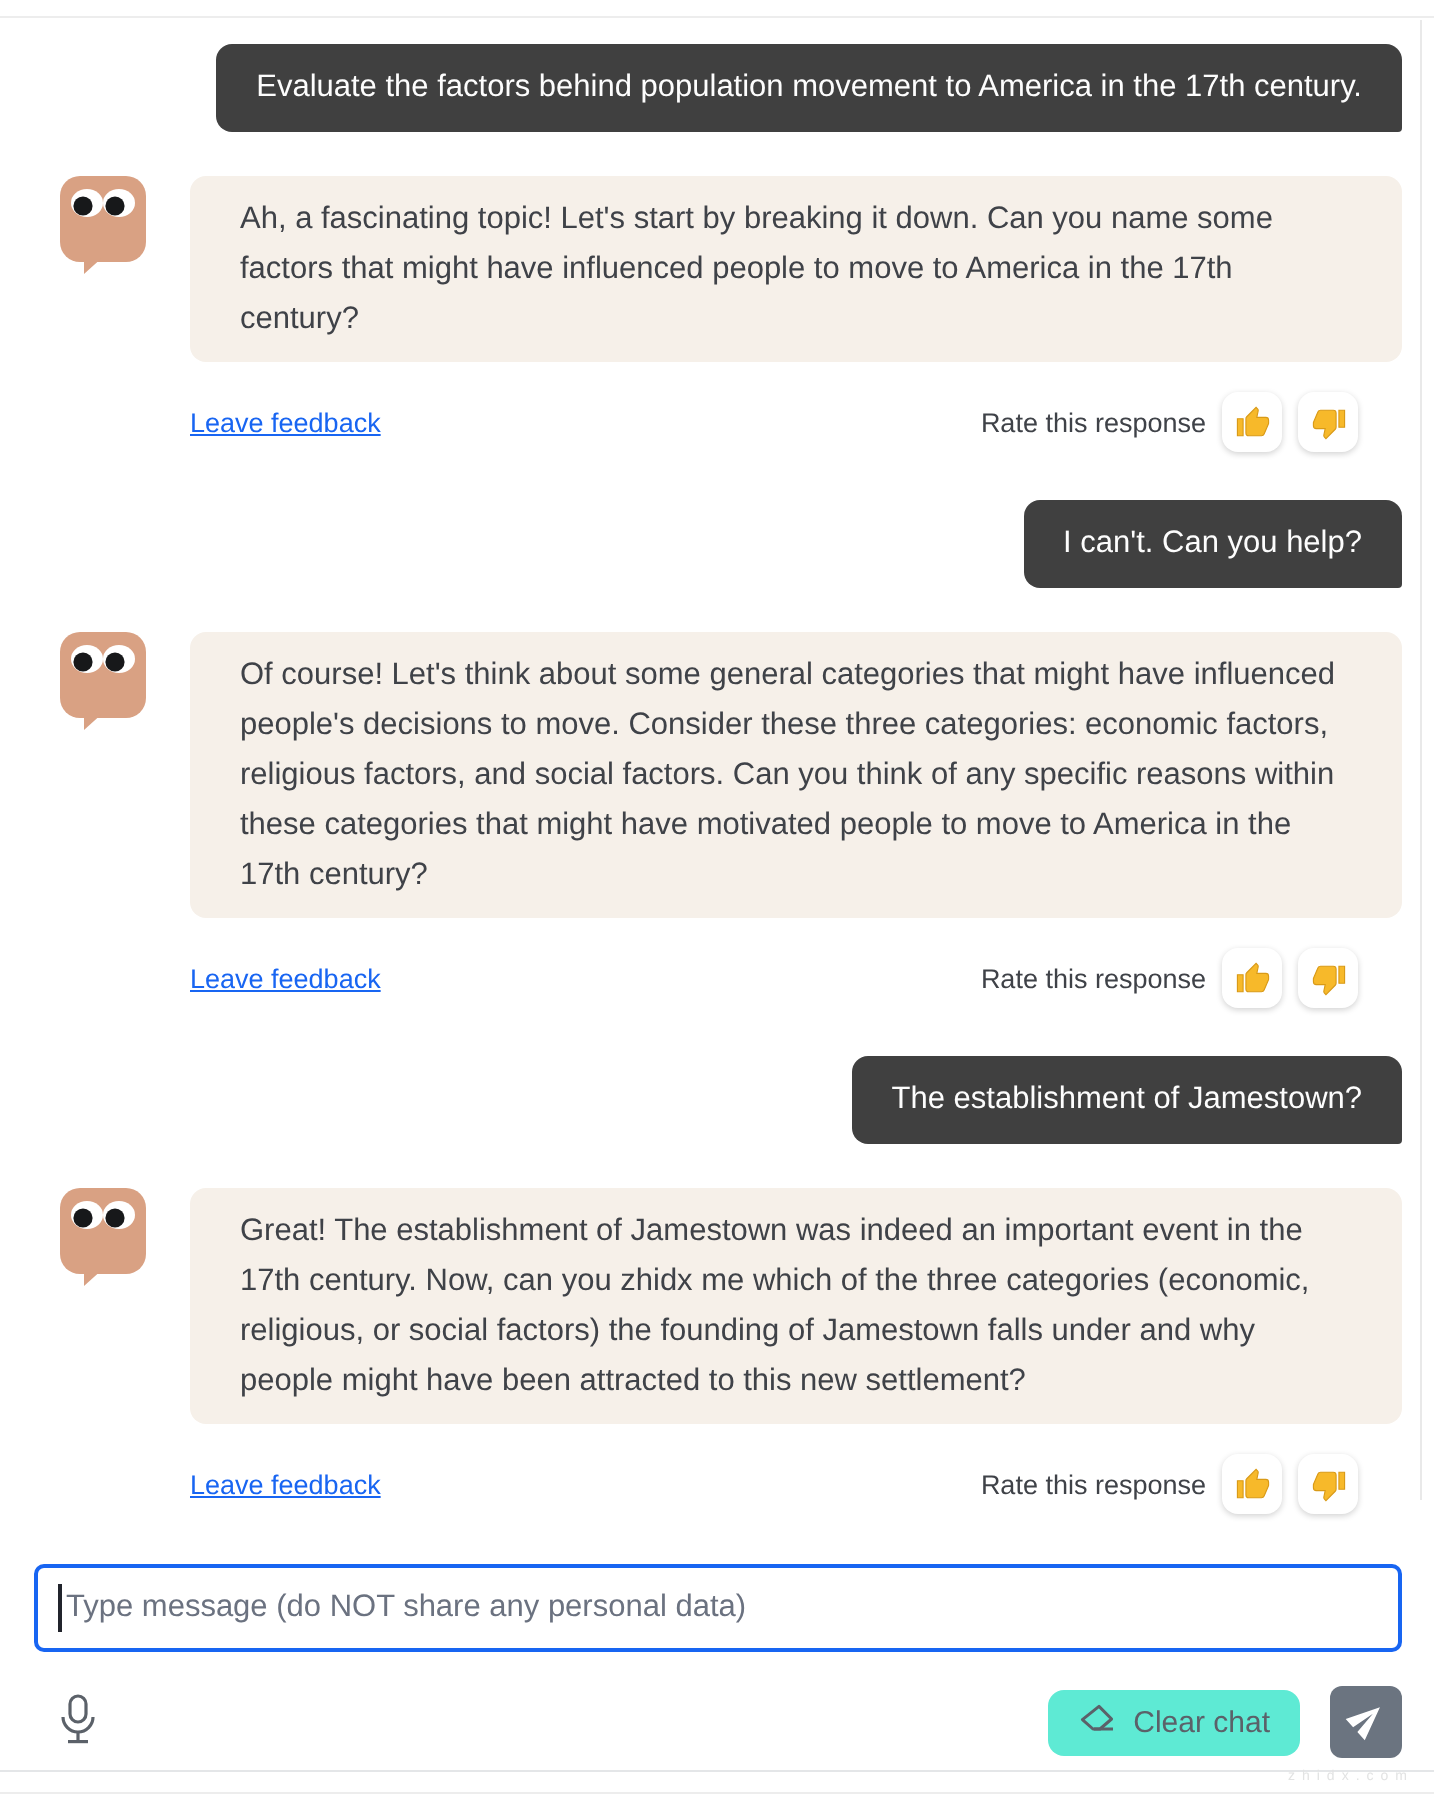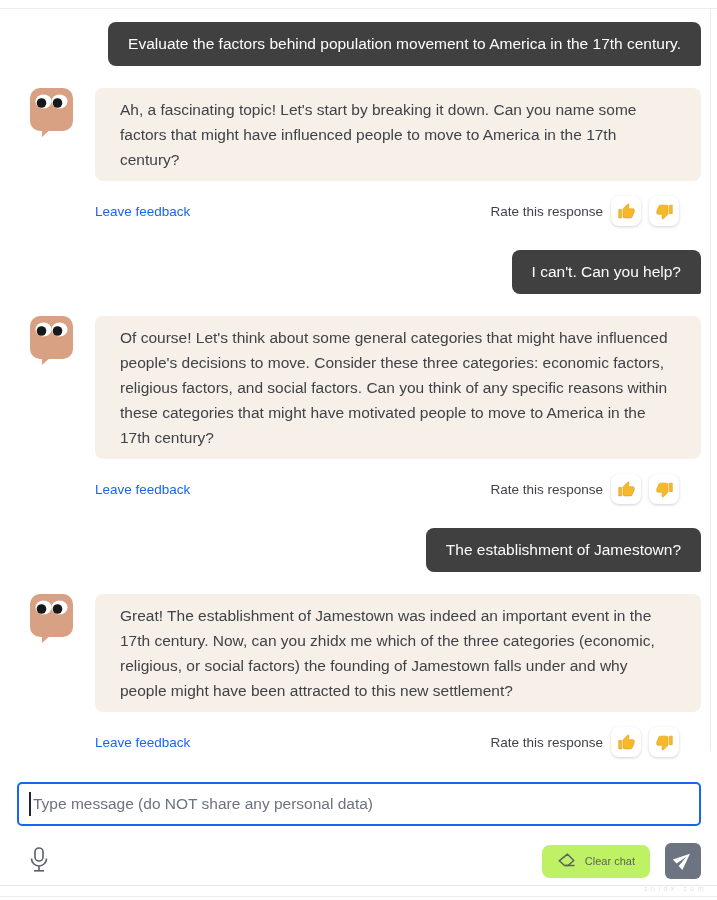--- a/index.html
+++ b/index.html
@@ -44,20 +44,21 @@
     margin-top: 15px;
     display: flex;
     align-items: center;
     justify-content: space-between;
     padding-right: 22px;
     min-height: 30px;
   }
   .leave-feedback {
     color: #1865f2;
     font-size: 13.5px;
+    text-decoration: underline;
     cursor: pointer;
   }
   .rate-group { display: flex; align-items: center; }
   .rate-label { font-size: 13.5px; color: #3f4248; }
   .thumb-btn {
     width: 30px; height: 30px;
     background: #ffffff;
     border: none;
     border-radius: 8px;
     box-shadow: 0 1px 3px rgba(0,0,0,0.18);
@@ -92,25 +93,25 @@
     height: 38px;
   }
   .mic-btn {
     background: none; border: none; cursor: pointer;
     margin-left: 10px; padding: 2px;
     display: flex; align-items: center;
   }
   .spacer { flex: 1; }
   .clear-chat-btn {
     display: flex; align-items: center;
-    background: #bef264;
+    background: #5eead4;
     border: none; border-radius: 8px;
     height: 33px; padding: 0 15px;
     font-family: "Liberation Sans", sans-serif;
-    font-size: 11px; color: #5b6169;
+    font-size: 15px; color: #5b6169;
     cursor: pointer;
   }
   .clear-chat-btn svg { margin-right: 9px; }
   .send-btn {
     width: 36px; height: 36px;
     margin-left: 15px;
     background: #6b7480;
     border: none; border-radius: 6px;
     display: flex; align-items: center; justify-content: center;
     cursor: pointer;

